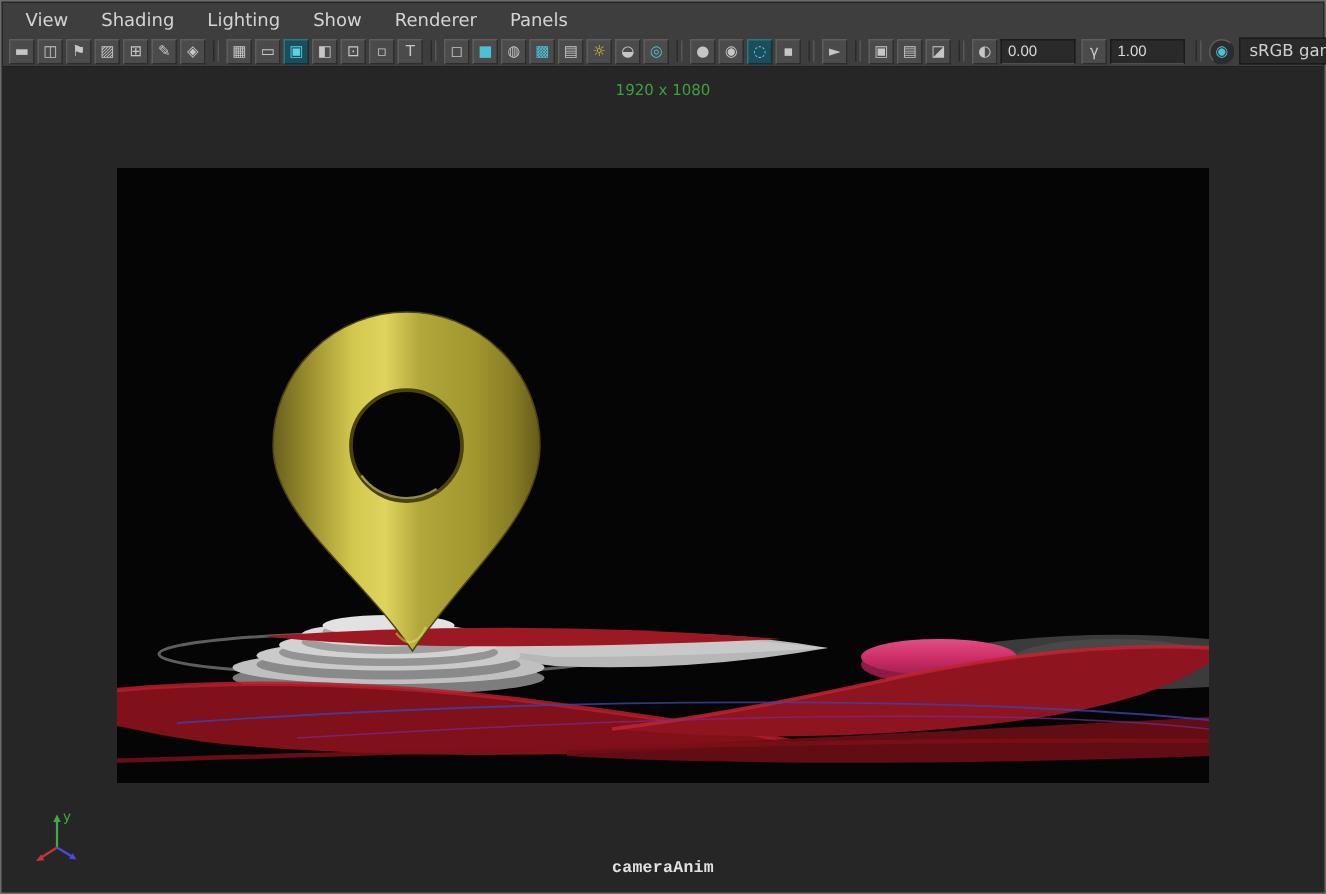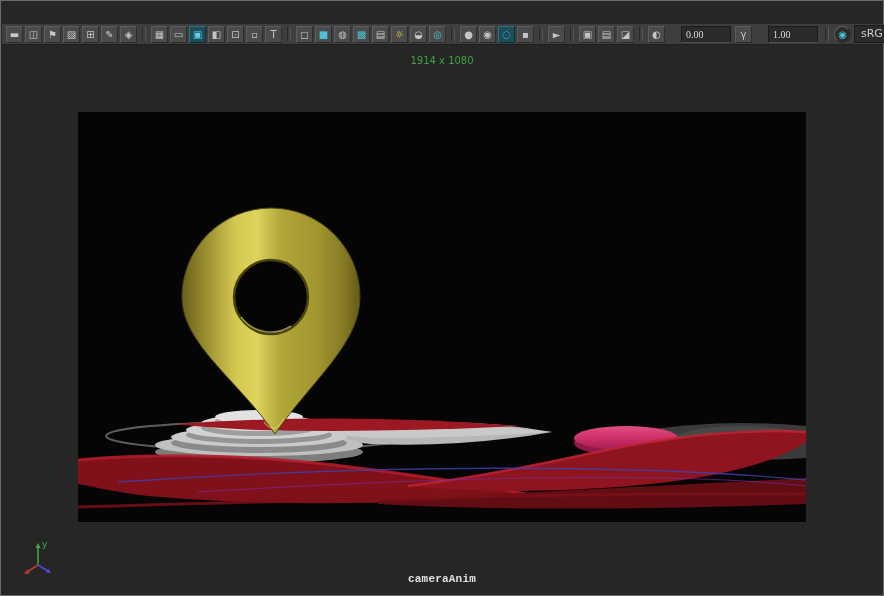--- a/index.html
+++ b/index.html
@@ -9,35 +9,43 @@
   .menubar{position:absolute;top:1px;left:1px;right:1px;height:22px;background:#3e3e3e;display:flex;align-items:center;padding-left:4px;border-bottom:1px solid #343434;}
   .menu-item{color:#d4d4d4;font-size:12px;padding:0 11px;height:22px;line-height:22px;cursor:default;}
   
   .toolbar{position:absolute;top:23px;left:1px;right:1px;height:20px;background:#3e3e3e;display:flex;align-items:center;padding:0 3px;border-bottom:1px solid #1f1f1f;}
   .ti{flex:0 0 auto;width:17px;height:17px;background:#4b4b4b;border:1px solid;border-color:#5d5d5d #2d2d2d #2d2d2d #5d5d5d;color:#c6c6c6;font-size:10px;line-height:15px;text-align:center;box-sizing:border-box;margin:0 1px;cursor:default;overflow:hidden;}
   .ti.teal{color:#4cc0d6;}
   .ti.yellow{color:#e3c93c;}
   .ti.active{background:#1c4d5a;border-color:#2e7487 #123038 #123038 #2e7487;color:#5cd2ea;}
   .ti.round{border-radius:50%;background:#2c2c2c;}
   .sep{flex:0 0 auto;width:2px;height:14px;margin:0 4px;border-left:1px solid #2a2a2a;border-right:1px solid #575757;}
-  .tb-input{flex:0 0 auto;width:40px;height:15px;background:#2a2a2a;border:1px solid #1b1b1b;border-bottom-color:#4e4e4e;color:#dcdcdc;font-size:10px;padding:0 4px;margin:0 3px 0 15px;font-family:Liberation Serif, serif;}
+  .tb-input{flex:0 0 auto;width:40px;height:15px;background:#2a2a2a;border:1px solid #1b1b1b;border-bottom-color:#4e4e4e;color:#dcdcdc;font-size:10px;padding:0 4px;margin:0 3px 0 1px;font-family:Liberation Sans, sans-serif;}
   .vt-chip{flex:0 0 auto;height:16px;line-height:16px;min-width:84px;background:#2a2a2a;border:1px solid #1b1b1b;color:#cfcfcf;font-size:11px;padding:0 8px 0 6px;margin-left:2px;cursor:default;}
   
   .viewport{position:absolute;top:44px;left:1px;right:1px;bottom:1px;background:#262626;}
   .res-label{position:absolute;top:10px;left:50%;transform:translateX(-50%);color:#3da13d;font-size:10px;}
   .render{position:absolute;left:76px;top:67px;width:728px;height:410px;background:#000;display:block;}
   .camera-label{position:absolute;bottom:9px;left:50%;transform:translateX(-50%);color:#e2e2e2;font-size:11px;font-weight:bold;letter-spacing:.2px;font-family:Liberation Mono, monospace;}
   .axis-gizmo{position:absolute;left:16px;bottom:18px;}
 </style>
 </head>
 <body>
 
 <div id="app">
   <div class="window">
 
+    <div class="menubar">
+      <div class="menu-item">View</div>
+      <div class="menu-item">Shading</div>
+      <div class="menu-item">Lighting</div>
+      <div class="menu-item">Show</div>
+      <div class="menu-item">Renderer</div>
+      <div class="menu-item">Panels</div>
+    </div>
 
     <div class="toolbar">
       <span class="ti">▬</span>
       <span class="ti">◫</span>
       <span class="ti">⚑</span>
       <span class="ti">▨</span>
       <span class="ti">⊞</span>
       <span class="ti">✎</span>
       <span class="ti">◈</span>
       <span class="sep"></span>
@@ -79,21 +87,21 @@
       <input class="tb-input" value="0.00" style="">
       <span class="ti">γ</span>
       <input class="tb-input" value="1.00" style="">
       <span class="sep"></span>
 
       <span class="ti teal round">◉</span>
       <div class="vt-chip">sRGB gamma</div>
     </div>
 
     <div class="viewport">
-      <div class="res-label">1914 x 1080</div>
+      <div class="res-label">1920 x 1080</div>
 
       <svg class="render" viewBox="0 0 728 410">
         <defs>
           <linearGradient id="goldGrad" x1="0" y1="0" x2="1" y2="0">
             <stop offset="0" stop-color="#685f1c"></stop>
             <stop offset="0.12" stop-color="#958a2c"></stop>
             <stop offset="0.30" stop-color="#d3c84f"></stop>
             <stop offset="0.42" stop-color="#ded45e"></stop>
             <stop offset="0.55" stop-color="#b2a73a"></stop>
             <stop offset="0.75" stop-color="#a2972f"></stop>

